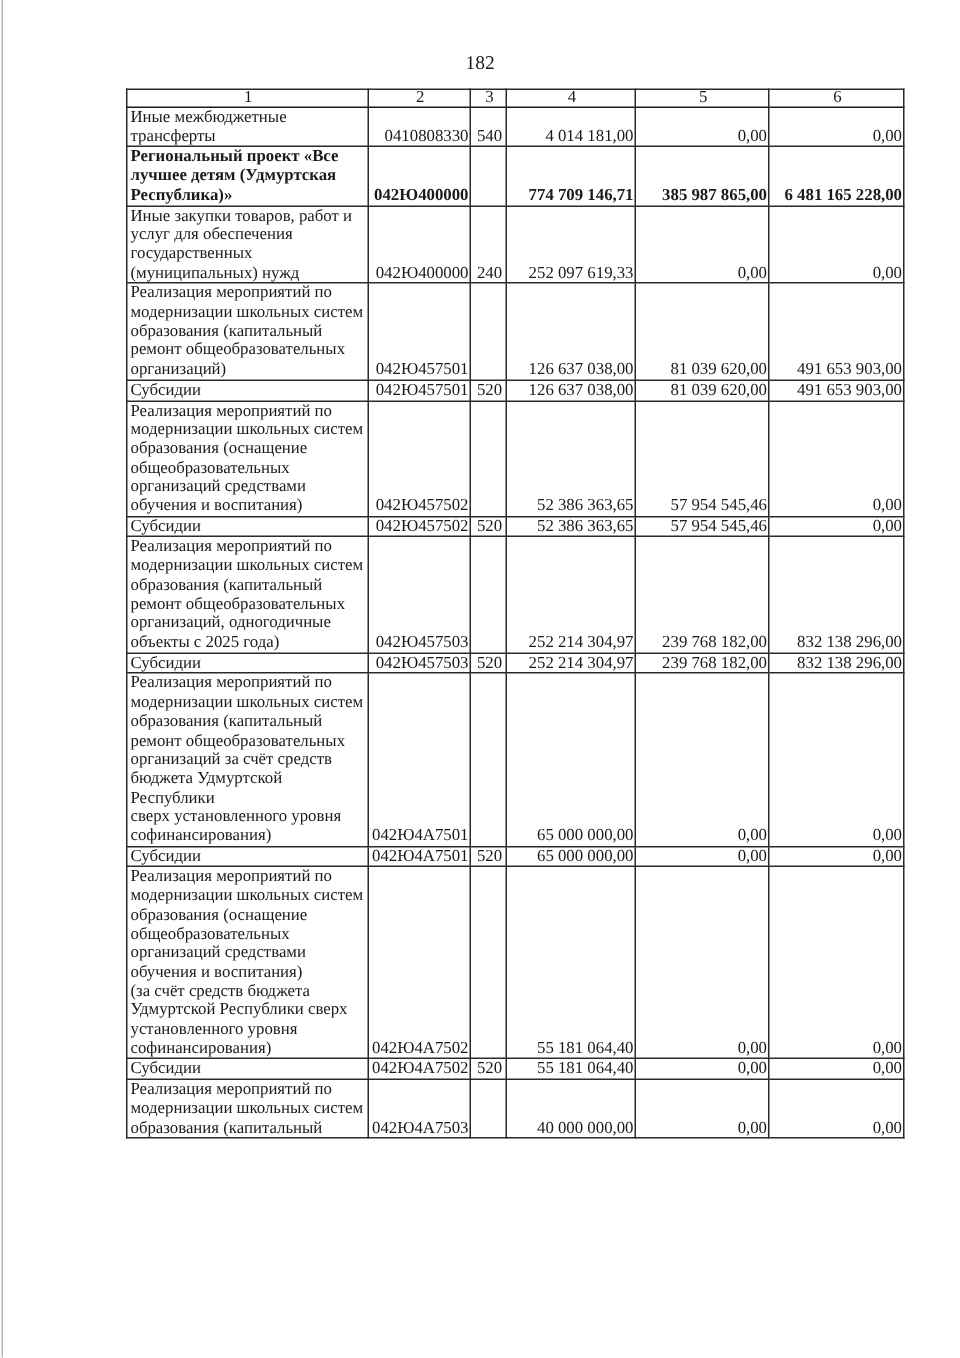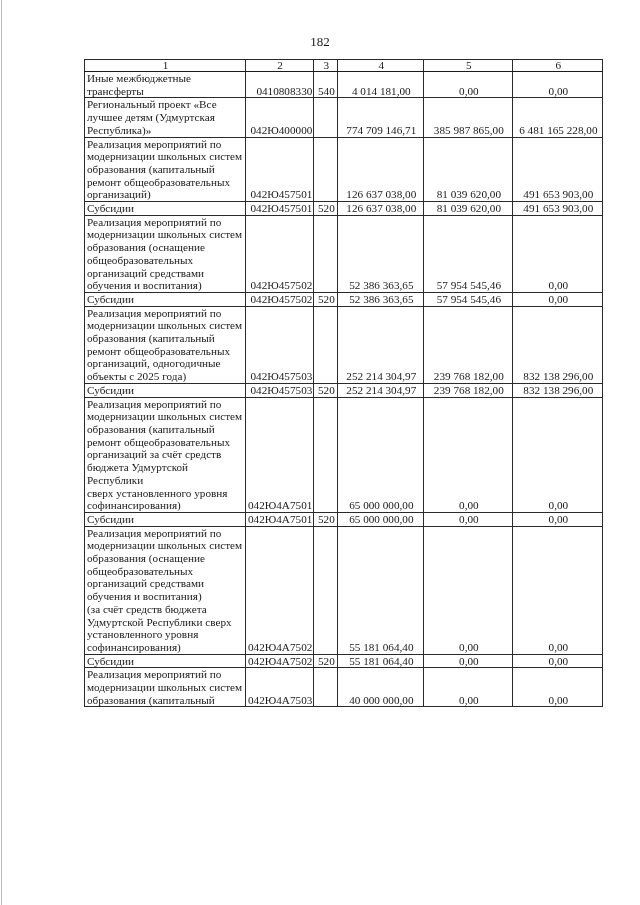--- a/index.html
+++ b/index.html
@@ -33,22 +33,22 @@
     vertical-align: bottom;
     overflow: hidden;
   }
   table.budget th {
     font-weight: normal; text-align: center; height: 11px; line-height: 11px;
     border-bottom: 1.5px solid #1a1a1a;
   }
   td.name { text-align: left; white-space: pre-line; }
   td.code { text-align: right; padding-left: 3px; }
   td.type { text-align: center; }
-  td.num { text-align: center; padding-right: 0; }
-  tr.bold td { font-weight: normal; margin-left: 21px; }
+  td.num { text-align: right; padding-right: 0; }
+  tr.bold td { font-weight: bold; margin-left: 21px; }
 </style>
 </head>
 <body>
 
 <div class="page-edge"></div>
 
 <div class="page-number">182</div>
 
 <table class="budget">
   <colgroup>
@@ -83,20 +83,31 @@
         <td class="name">Региональный проект «Все
 лучшее детям (Удмуртская
 Республика)»</td>
         <td class="code">042Ю400000</td>
         <td class="type"></td>
         <td class="num">774 709 146,71</td>
         <td class="num">385 987 865,00</td>
         <td class="num">6 481 165 228,00</td>
       </tr>
       <tr>
+        <td class="name">Иные закупки товаров, работ и
+услуг для обеспечения
+государственных
+(муниципальных) нужд</td>
+        <td class="code">042Ю400000</td>
+        <td class="type">240</td>
+        <td class="num">252 097 619,33</td>
+        <td class="num">0,00</td>
+        <td class="num">0,00</td>
+      </tr>
+      <tr>
         <td class="name">Реализация мероприятий по
 модернизации школьных систем
 образования (капитальный
 ремонт общеобразовательных
 организаций)</td>
         <td class="code">042Ю457501</td>
         <td class="type"></td>
         <td class="num">126 637 038,00</td>
         <td class="num">81 039 620,00</td>
         <td class="num">491 653 903,00</td>

